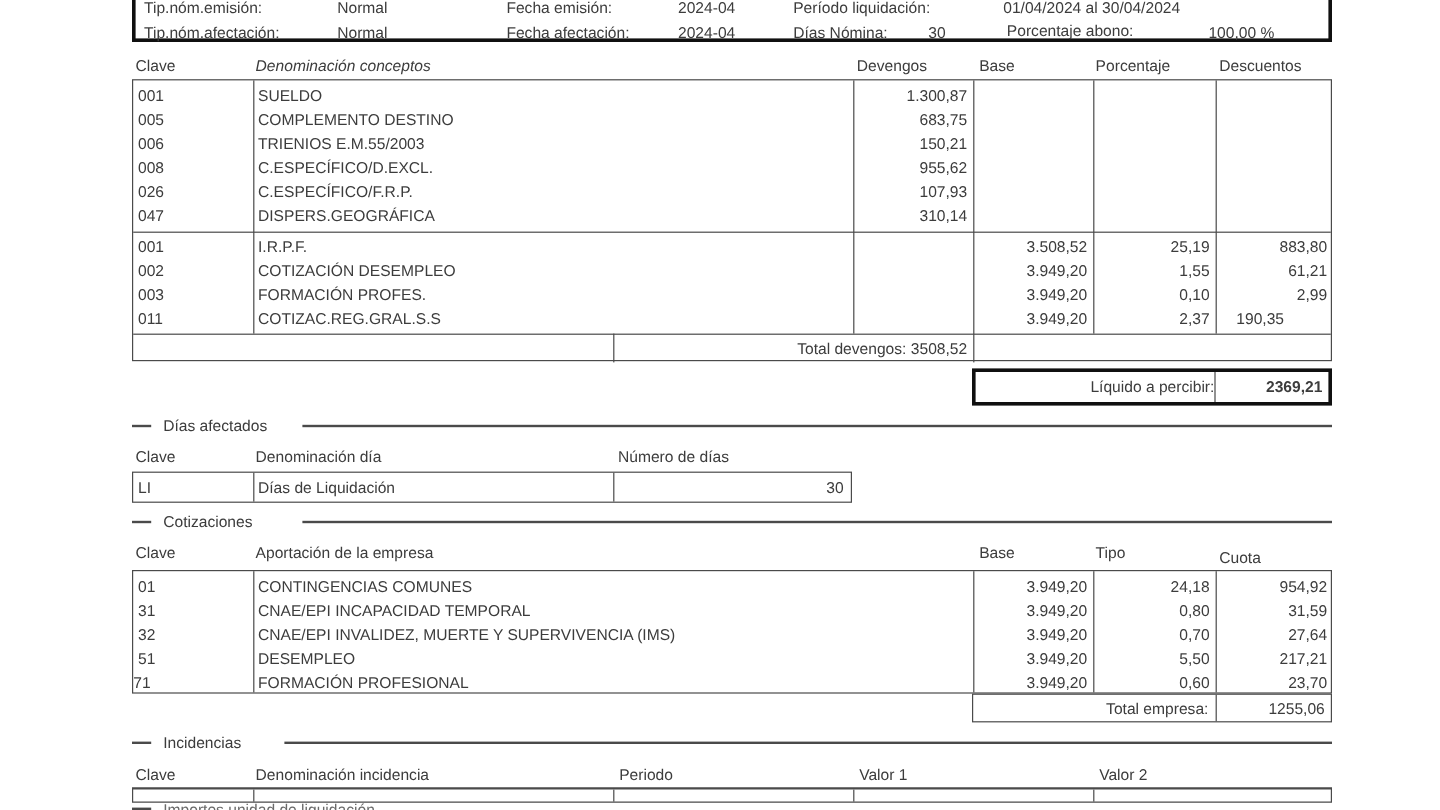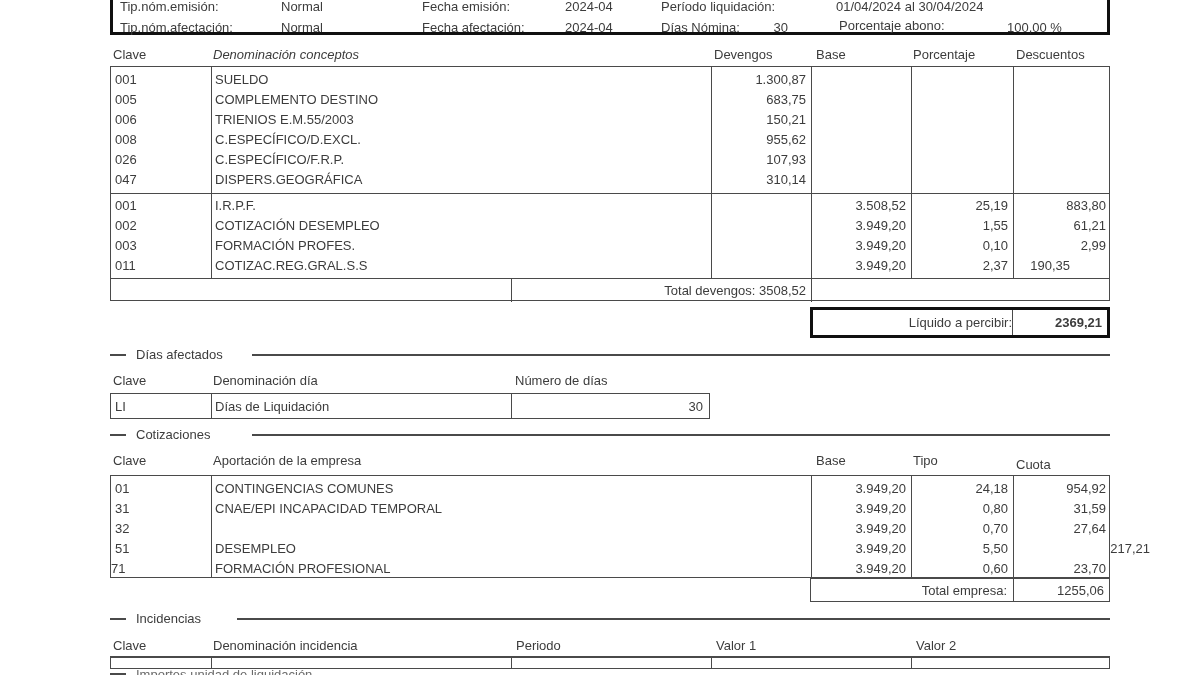--- a/index.html
+++ b/index.html
@@ -156,29 +156,30 @@
   <span class="abs num" style="left:802px;top:6px;width:95px;">24,18</span>
   <span class="abs num" style="left:904px;top:6px;width:91px;">954,92</span>
 
   <span class="abs" style="left:4px;top:26px;">31</span>
   <span class="abs" style="left:104px;top:26px;">CNAE/EPI INCAPACIDAD TEMPORAL</span>
   <span class="abs num" style="left:702px;top:26px;width:93px;">3.949,20</span>
   <span class="abs num" style="left:802px;top:26px;width:95px;">0,80</span>
   <span class="abs num" style="left:904px;top:26px;width:91px;">31,59</span>
 
   <span class="abs" style="left:4px;top:46px;">32</span>
+  <span class="abs" style="left:104px;top:46px;">CNAE/EPI INVALIDEZ, MUERTE Y SUPERVIVENCIA (IMS)</span>
   <span class="abs num" style="left:702px;top:46px;width:93px;">3.949,20</span>
   <span class="abs num" style="left:802px;top:46px;width:95px;">0,70</span>
   <span class="abs num" style="left:904px;top:46px;width:91px;">27,64</span>
 
   <span class="abs" style="left:4px;top:66px;">51</span>
   <span class="abs" style="left:104px;top:66px;">DESEMPLEO</span>
   <span class="abs num" style="left:702px;top:66px;width:93px;">3.949,20</span>
   <span class="abs num" style="left:802px;top:66px;width:95px;">5,50</span>
-  <span class="abs num" style="left:948px;top:66px;width:91px;text-align:right;">217,21</span>
+  <span class="abs num" style="left:904px;top:66px;width:91px;text-align:right;">217,21</span>
 
   <span class="abs" style="left:0;top:86px;">71</span>
   <span class="abs" style="left:104px;top:86px;">FORMACIÓN PROFESIONAL</span>
   <span class="abs num" style="left:702px;top:86px;width:93px;">3.949,20</span>
   <span class="abs num" style="left:802px;top:86px;width:95px;">0,60</span>
   <span class="abs num" style="left:904px;top:86px;width:91px;">23,70</span>
 </div>
 
 <div class="box" style="left:810px;top:578px;width:300px;height:24px;">
   <div class="vline" style="left:202px;top:0;height:22px;"></div>

